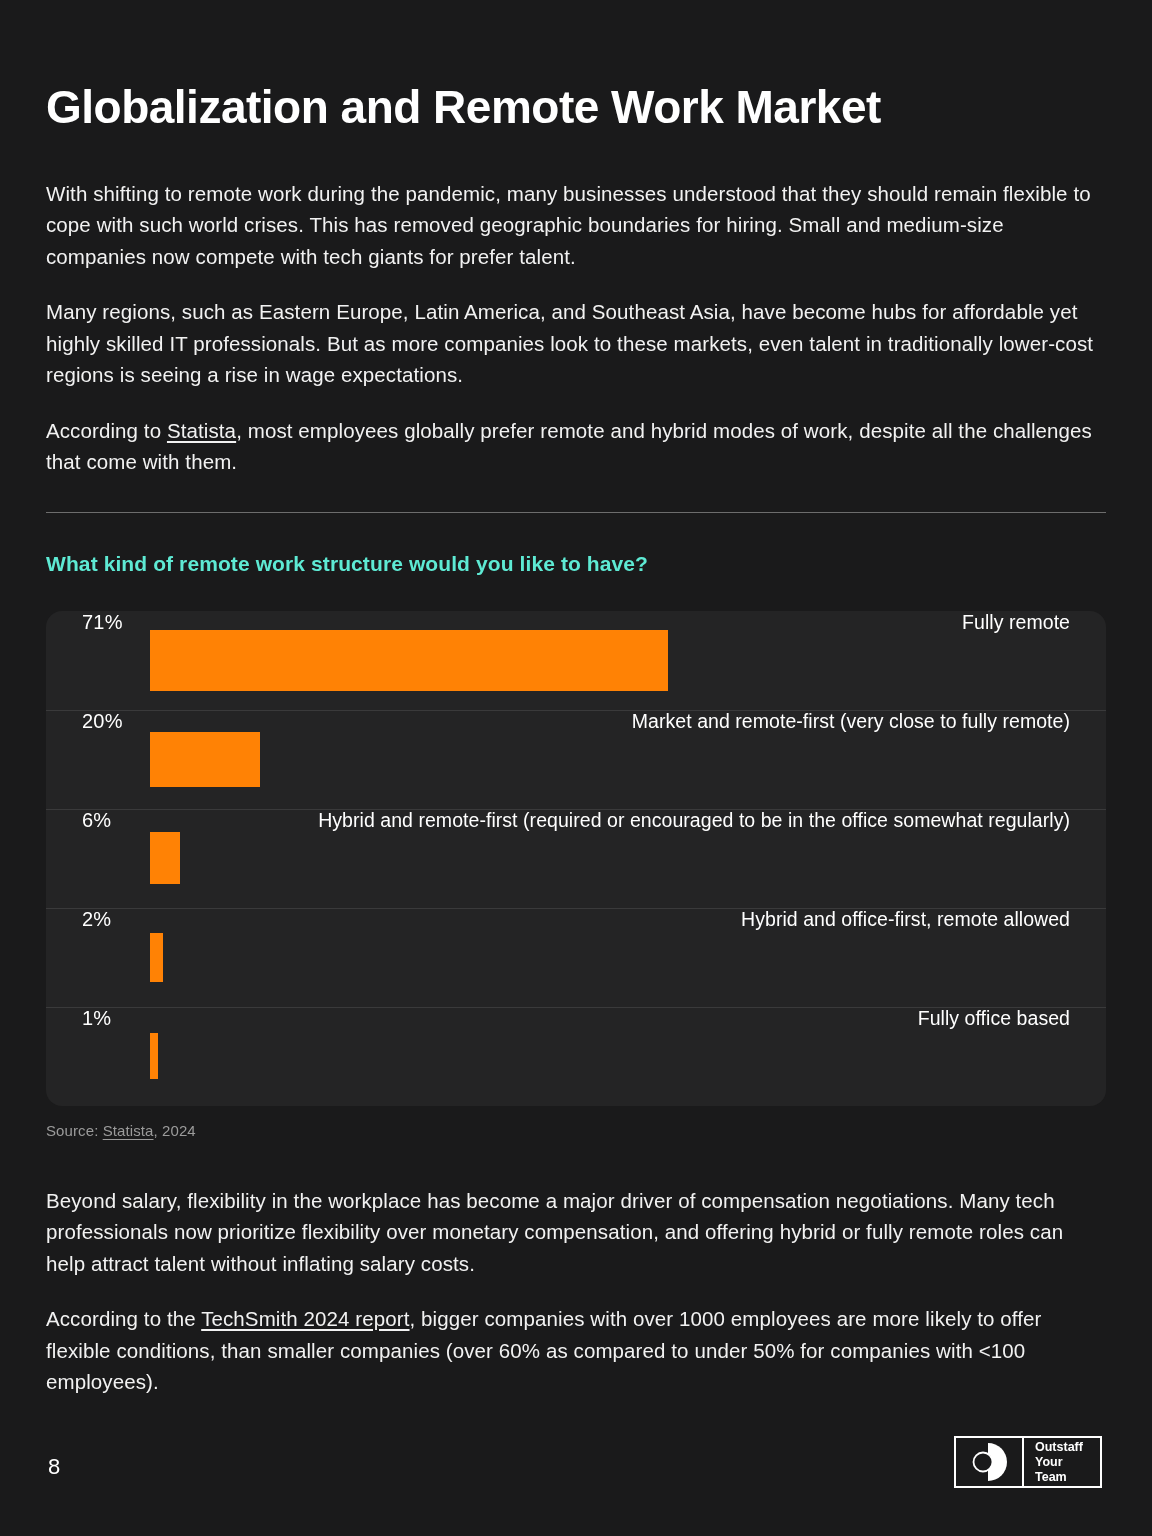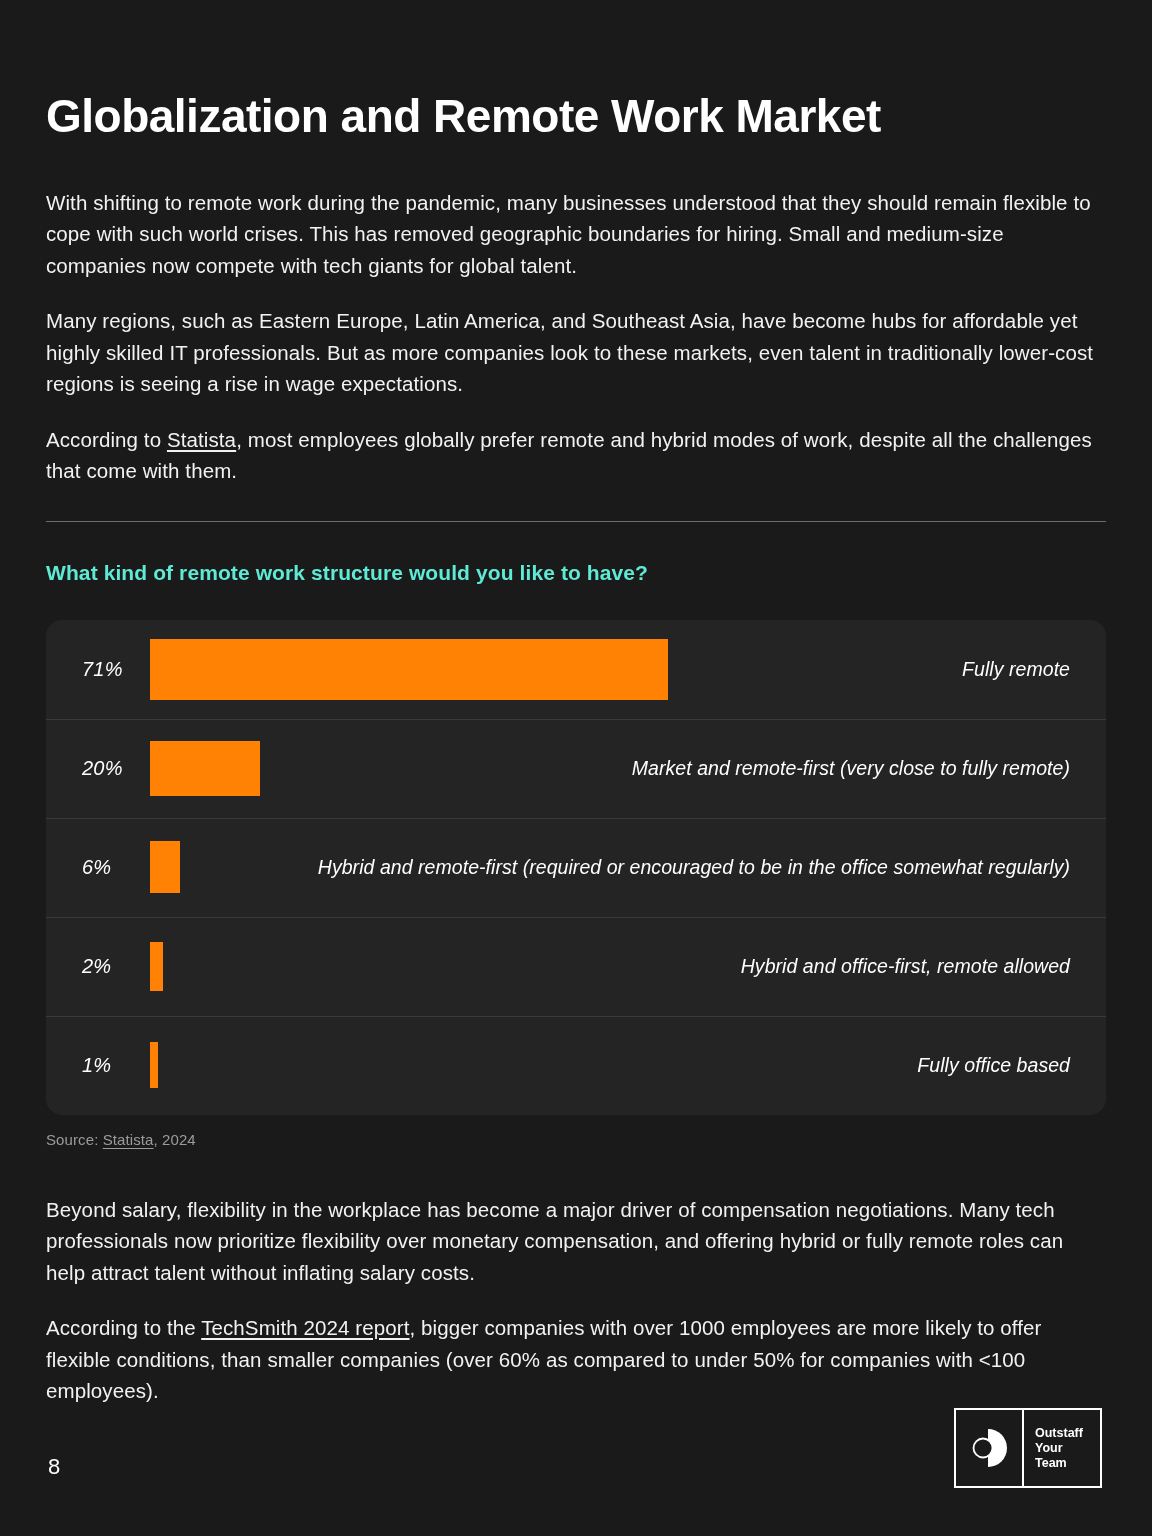--- a/index.html
+++ b/index.html
@@ -6,21 +6,21 @@
   html, body {
     width:1152px; height:1536px;
     background:#1a1a1b;
     font-family:"Liberation Sans", sans-serif;
     color:#ffffff;
     overflow:hidden;
   }
   .page {
     position:relative;
     width:1152px; height:1536px;
-    padding:9px 46px;
+    padding:0 46px;
   }
 
   
   .title {
     font-size:46px;
     font-weight:bold;
     letter-spacing:-0.5px;
     line-height:1.1;
     padding-top:82px;
     color:#ffffff;
@@ -61,25 +61,23 @@
 
   
   .chart-card {
     margin-top:35px;
     background:#242425;
     border-radius:16px;
     overflow:hidden;
   }
   .chart-row {
     display:flex;
-    align-items:center;
     position:relative;
     height:99px;
     padding:0 36px 0 36px;
-    font-style:italic;
   }
   .chart-row + .chart-row::before {
     content:"";
     position:absolute;
     left:0; right:0; top:0;
     height:1px;
     background:#3a3a3b;
   }
   .pct {
     width:68px;
@@ -130,21 +128,21 @@
     font-size:22px;
     color:#ffffff;
   }
   .logo {
     position:absolute;
     right:4px;
     bottom:0;
     display:flex;
     align-items:stretch;
     border:2px solid #ffffff;
-    height:80px;
+    height:52px;
     width:148px;
   }
   .logo-mark {
     flex:0 0 68px;
     display:flex;
     align-items:center;
     justify-content:center;
     border-right:2px solid #ffffff;
   }
   .logo-text {
@@ -159,21 +157,21 @@
     color:#ffffff;
   }
 </style>
 </head>
 <body>
 
 <div class="page">
 
   <h1 class="title">Globalization and Remote Work Market</h1>
 
-  <p class="para first">With shifting to remote work during the pandemic, many businesses understood that they should remain flexible to cope with such world crises. This has removed geographic boundaries for hiring. Small and medium-size companies now compete with tech giants for global talent.</p>
+  <p class="para first">With shifting to remote work during the pandemic, many businesses understood that they should remain flexible to cope with such world crises. This has removed geographic boundaries for hiring. Small and medium-size companies now compete with tech giants for prefer talent.</p>
   <p class="para">Many regions, such as Eastern Europe, Latin America, and Southeast Asia, have become hubs for affordable yet highly skilled IT professionals. But as more companies look to these markets, even talent in traditionally lower-cost regions is seeing a rise in wage expectations.</p>
   <p class="para"><span>According to </span><a class="link" href="#">Statista</a><span>, most employees globally prefer remote and hybrid modes of work, despite all the challenges that come with them.</span></p>
 
   <div class="divider"></div>
 
   <h2 class="chart-question">What kind of remote work structure would you like to have?</h2>
 
   <div class="chart-card">
 
     <div class="chart-row">

